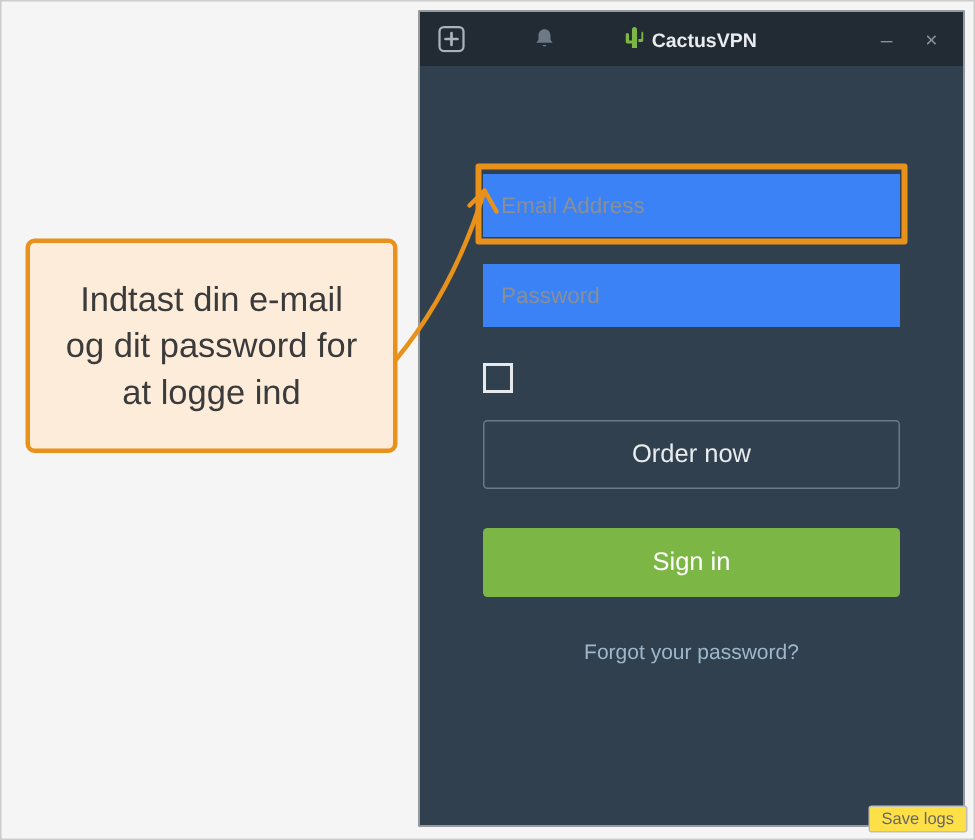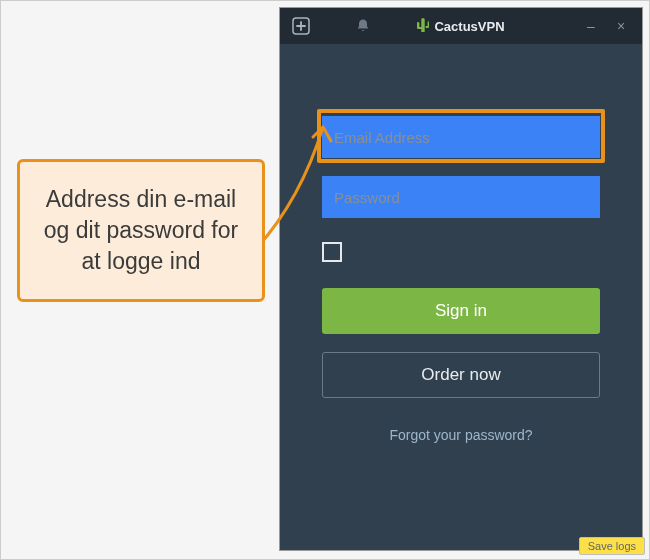--- a/index.html
+++ b/index.html
@@ -184,32 +184,32 @@
 
   <div class="content">
     <input class="field" type="text" placeholder="Email Address" style="">
     <div class="gap"></div>
     <input class="field" type="password" placeholder="Password" style="">
 
     <div class="remember">
       <div class="checkbox"></div>
     </div>
 
+    <button class="btn btn-secondary">Order now</button>
+
     <button class="btn btn-primary">Sign in</button>
-
-    <button class="btn btn-secondary">Order now</button>
 
     <div class="forgot">
       <a>Forgot your password?</a>
     </div>
   </div>
 </div>
 
 <button class="savelogs">Save logs</button>
 
 <div class="highlight"></div>
 <svg class="arrow" viewBox="0 0 110 150">
   <path d="M15 140 Q 60 90 82 18" fill="none" stroke="#e8921c" stroke-width="3"></path>
   <path d="M82 18 L72 28 M82 18 L90 32" fill="none" stroke="#e8921c" stroke-width="3" stroke-linecap="round"></path>
 </svg>
 <div class="callout">
-  <span>Address din e-mail og dit password for at logge ind</span>
+  <span>Indtast din e-mail og dit password for at logge ind</span>
 </div>
 
 </body></html>

